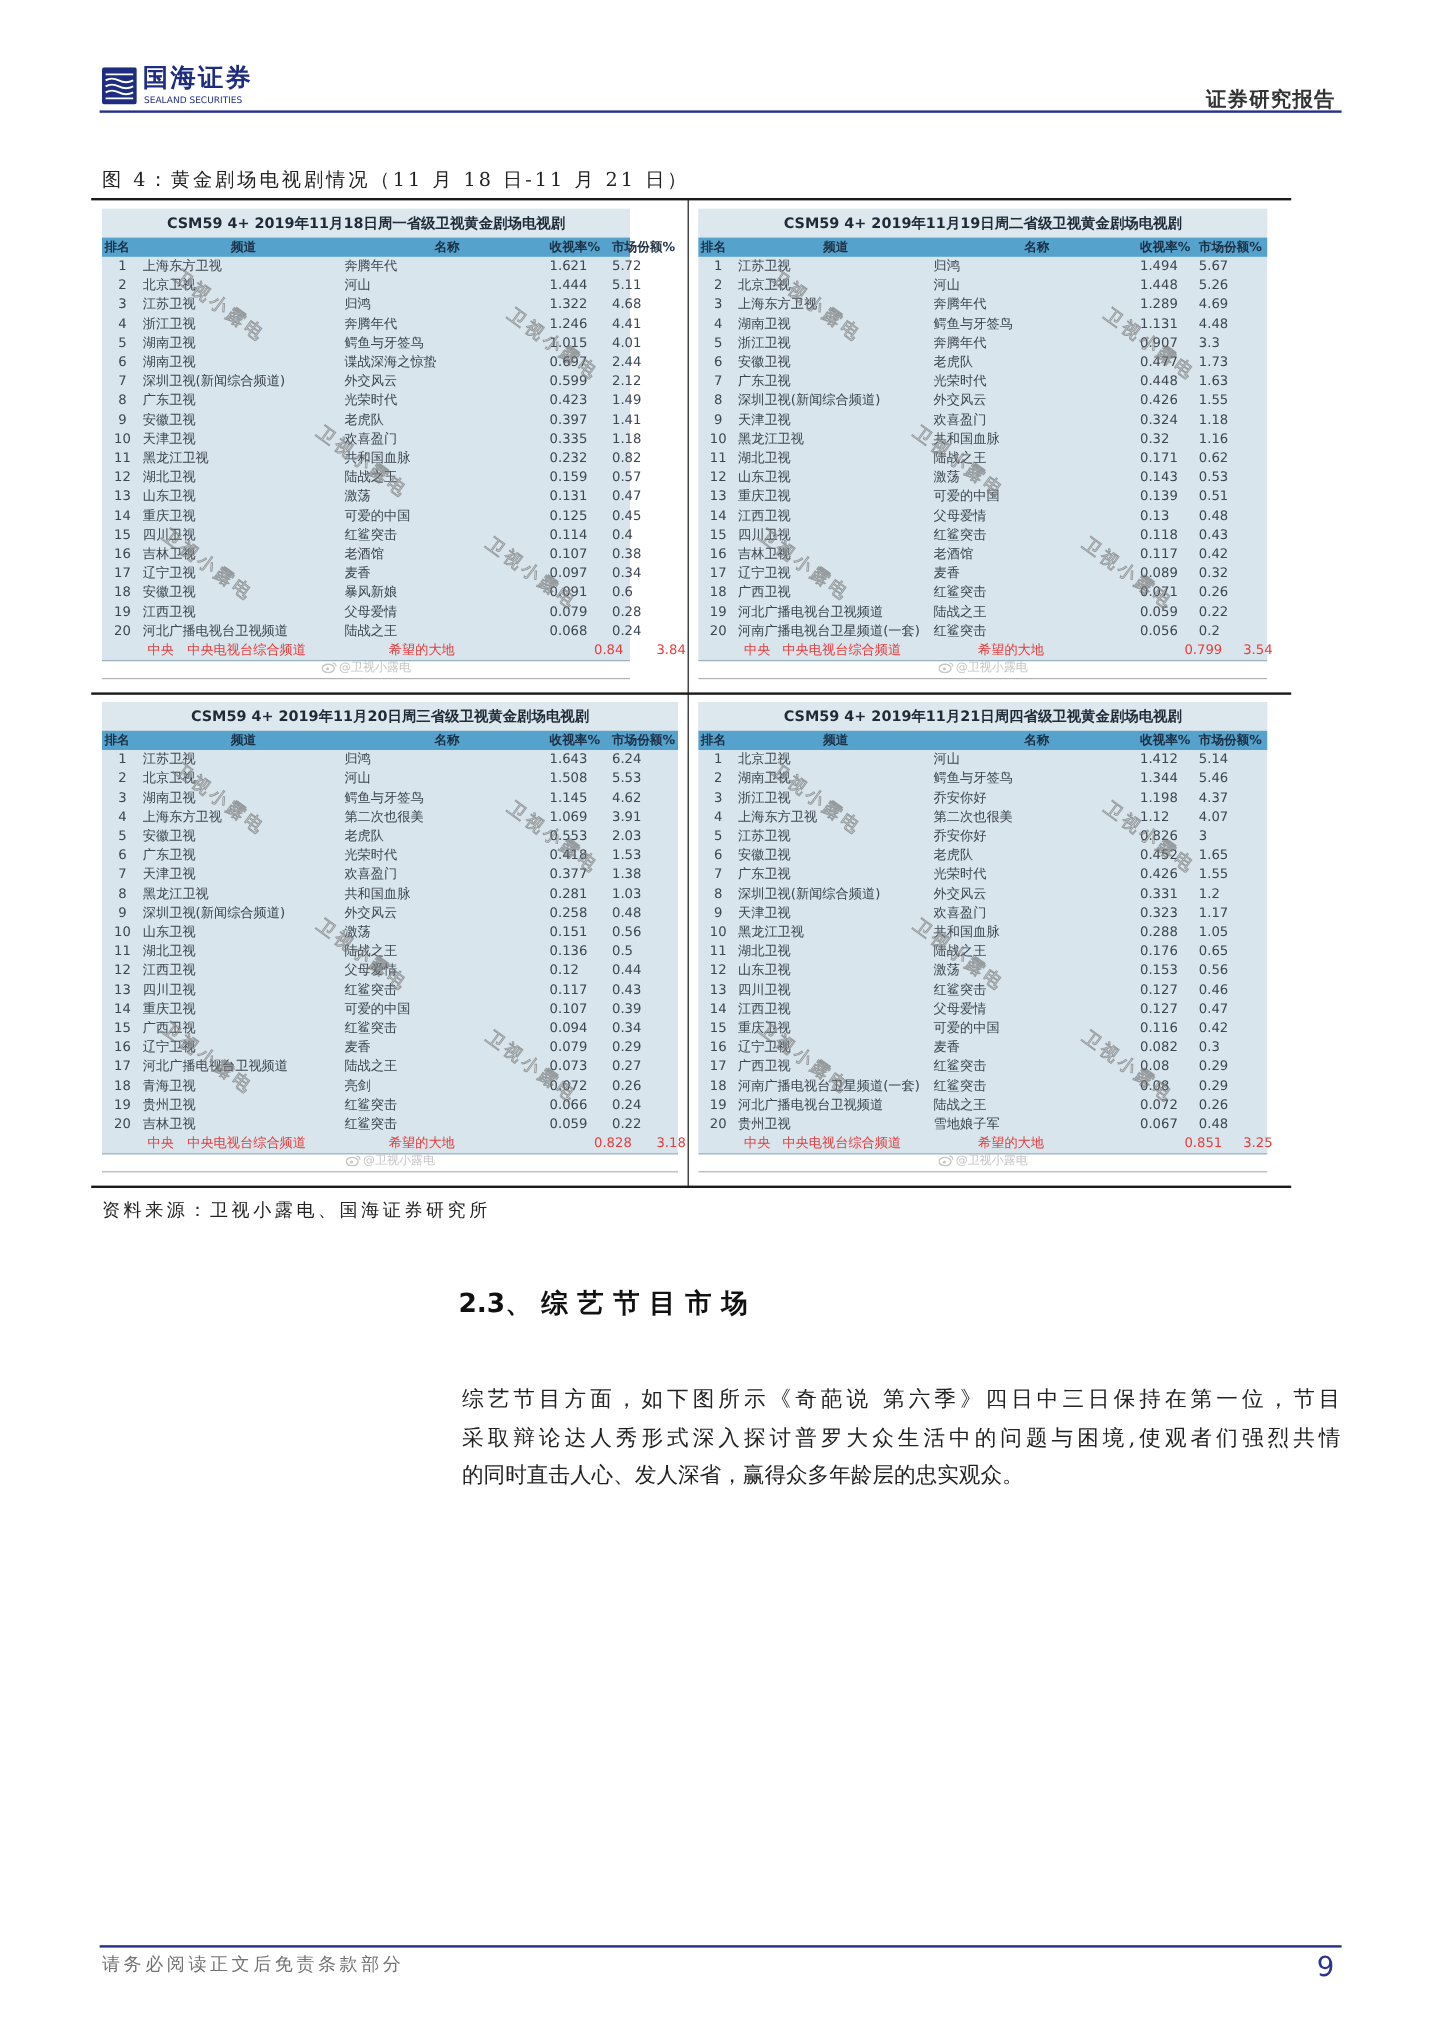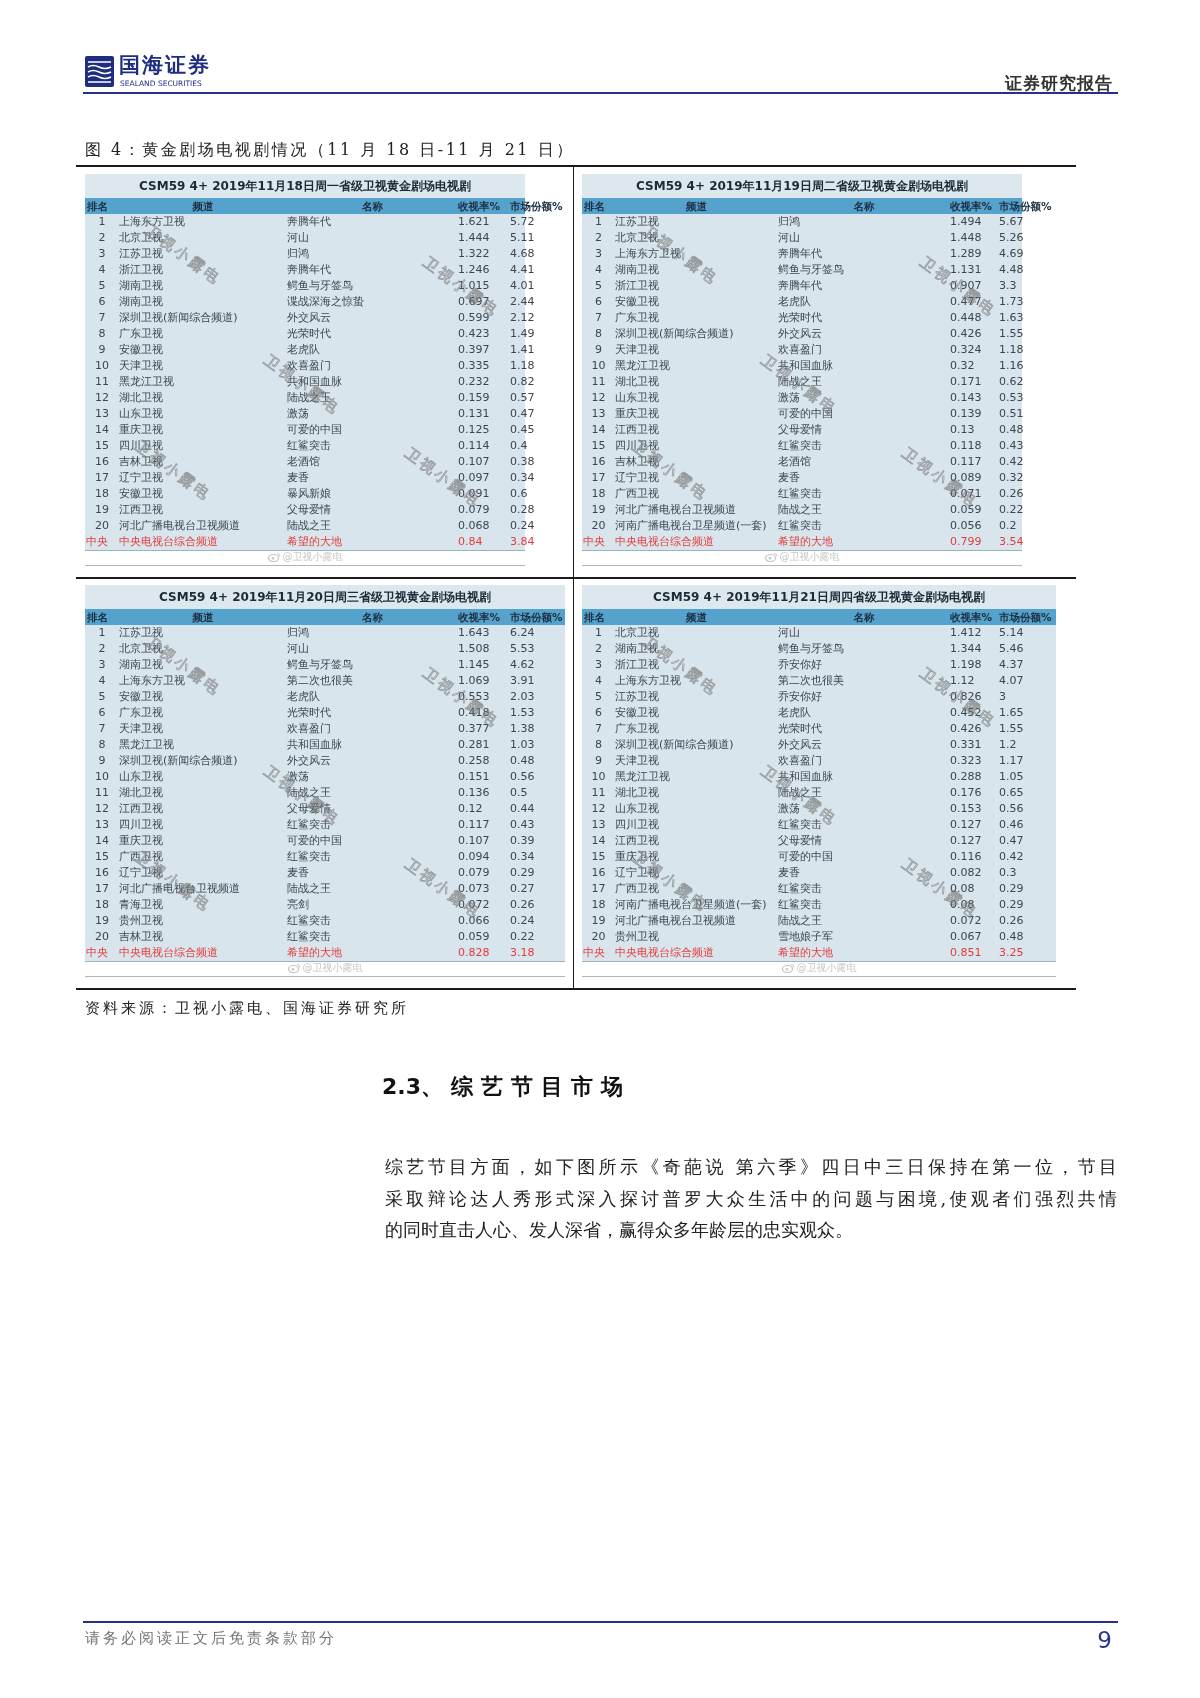--- a/index.html
+++ b/index.html
@@ -33,39 +33,39 @@
     .rule-mid { left: 76px; top: 577px; width: 1000px; height: 2px; }
     .rule-bot { left: 76px; top: 988px; width: 1000px; height: 2px; }
     .rule-vert { left: 573px; top: 165px; width: 1px; height: 825px; }
 
     .tables { position: absolute; left: 0; top: 0; width: 0; height: 0; }
     .tbl {
       position: absolute; background: #d8e5ec; border-bottom: 1px solid #9eb2be;
       --cols: 34px 168px 171px 52px 55px;
     }
     .tbl:nth-child(1) { left: 85px;  top: 174px; width: 440px; }
-    .tbl:nth-child(2) { left: 582px; top: 174px; width: 440px; --cols: 33px 163px 172px 49px 57px; }
+    .tbl:nth-child(2) { left: 582px; top: 174px; width: 474px; --cols: 33px 163px 172px 49px 57px; }
     .tbl:nth-child(3) { left: 85px;  top: 585px; width: 480px; }
     .tbl:nth-child(4) { left: 582px; top: 585px; width: 474px; --cols: 33px 163px 172px 49px 57px; }
 
     .tbl-title {
       height: 24px; line-height: 24px; text-align: center; background: #dce8ee;
       font-size: 12px; font-weight: bold; color: #1e2a36; white-space: nowrap;
     }
     .tbl-row {
       display: grid; grid-template-columns: var(--cols); height: 16px; line-height: 16px;
       font-size: 11px; color: #3c4550; white-space: nowrap;
     }
     .tbl-row > span { overflow: visible; white-space: nowrap; }
     .tbl-head { background: #55a3cc; color: #1d2f44; font-weight: bold; font-size: 10.5px; }
     .tbl-head .c-rank { text-align: left; padding-left: 2px; }
     .tbl-head .c-channel, .tbl-head .c-program { text-align: center; }
     .c-rank { text-align: center; }
     .c-channel, .c-program, .c-rating, .c-share { text-align: left; }
-    .tbl-row.cctv { color: #e63b3b; }
+    .tbl-row.cctv { color: #e63b3b; padding-left: 37px; }
     .tbl-row.cctv .c-rank { text-align: left; padding-left: 1px; }
 
     .stamp {
       position: absolute; font-family: "DejaVu Serif", serif; font-size: 15px; letter-spacing: 3px;
       color: rgba(255,255,255,0.35); -webkit-text-stroke: 0.8px rgba(90,90,90,0.55);
       transform: translate(-50%, -50%) rotate(36deg); white-space: nowrap; pointer-events: none;
     }
     .s1 { left: 98px;  top: 81px; }
     .s2 { left: 376px; top: 113px; }
     .s3 { left: 217px; top: 211px; }

